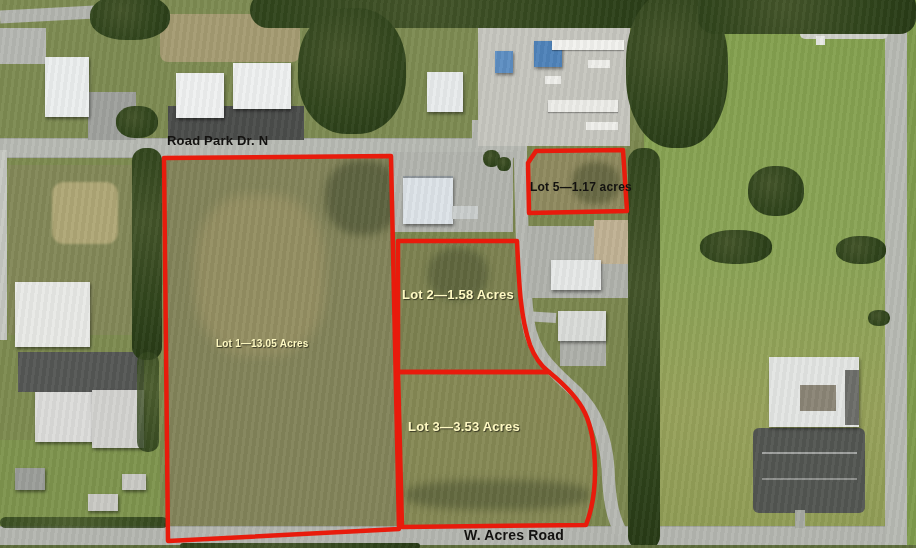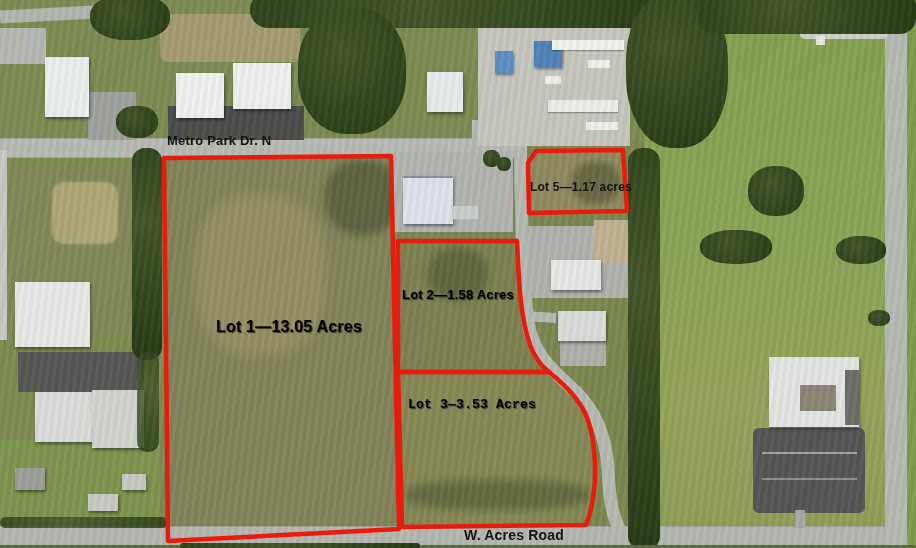--- a/index.html
+++ b/index.html
@@ -6,21 +6,21 @@
   #canvas{
     position:relative;width:916px;height:548px;overflow:hidden;
     background:#7b874f;
     font-family:"Liberation Sans", sans-serif;
   }
   .patch,.building,.tree,.roadrect,.label{position:absolute;}
   .building{box-shadow:1px 2px 3px rgba(0,0,0,.45);}
   .tree{border-radius:45%;background:radial-gradient(circle at 40% 35%, #44552a 0%, #32461d 55%, #273a16 100%);}
   .label{font-weight:bold;white-space:nowrap;letter-spacing:.2px;}
   .label-dark{color:#131210;}
-  .label-light{color:#000000;text-shadow:1px 1px 1px rgba(40,40,25,.85);}
+  .label-light{color:#fef9c3;text-shadow:1px 1px 1px rgba(40,40,25,.85);}
   .mow{background-image:repeating-linear-gradient(173deg, rgba(255,255,255,.05) 0 2px, rgba(0,0,0,.06) 3px 6px);}
   .rows{background-image:repeating-linear-gradient(180deg, rgba(0,0,0,.07) 0 2px, rgba(255,255,255,.05) 2px 5px);}
   svg{position:absolute;left:0;top:0;}
   #texture{position:absolute;inset:0;pointer-events:none;
     background-image:repeating-linear-gradient(97deg, rgba(255,255,255,.035) 0 3px, rgba(0,0,0,.035) 3px 7px);}
 </style>
 </head>
 <body>
 
 <div id="canvas">
@@ -125,20 +125,20 @@
 
   <svg width="916" height="548" viewBox="0 0 916 548">
     <g fill="none" stroke-width="4.5" stroke-linejoin="round">
       <path d="M164,158 L391,156 L399,529 L168,541 Z" stroke="#e81b0c"></path>
       <path d="M398,241 L517,241 C519,282 520,316 530,345 C535,358 541,366 549,372 L398,372 Z" stroke="#e81b0c"></path>
       <path d="M398,372 L549,372 C565,385 578,398 585,413 C593,430 595,452 595,472 C595,494 591,512 586,525 L402,527 Z" stroke="#e81b0c"></path>
       <path d="M536,151 L623,150 L627,211 L529,213 L528,163 Z" stroke="#e81b0c"></path>
     </g>
   </svg>
 
-  <div class="label label-dark" style="left:167px;top:133px;font-size:13px;">Metro Park Dr. N</div>
+  <div class="label label-dark" style="left:167px;top:133px;font-size:13px;">Road Park Dr. N</div>
   <div class="label label-dark" style="left:464px;top:527px;font-size:14px;">W. Acres Road</div>
-  <div class="label label-light" style="left:216px;top:318px;font-size:16px;">Lot 1—13.05 Acres</div>
+  <div class="label label-light" style="left:216px;top:338px;font-size:10px;">Lot 1—13.05 Acres</div>
   <div class="label label-light" style="left:402px;top:287px;font-size:13px;">Lot 2—1.58 Acres</div>
-  <div class="label label-light" style="left:408px;top:397px;font-size:13px;font-family:Liberation Mono, monospace;">Lot 3—3.53 Acres</div>
+  <div class="label label-light" style="left:408px;top:419px;font-size:13px;">Lot 3—3.53 Acres</div>
   <div class="label label-dark" style="left:530px;top:180px;font-size:12px;">Lot 5—1.17 acres</div>
 
 </div>
 
 </body></html>

